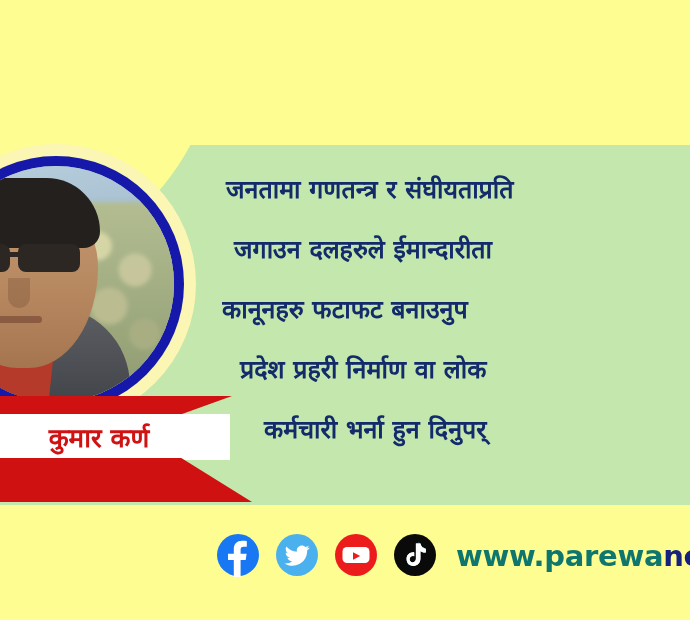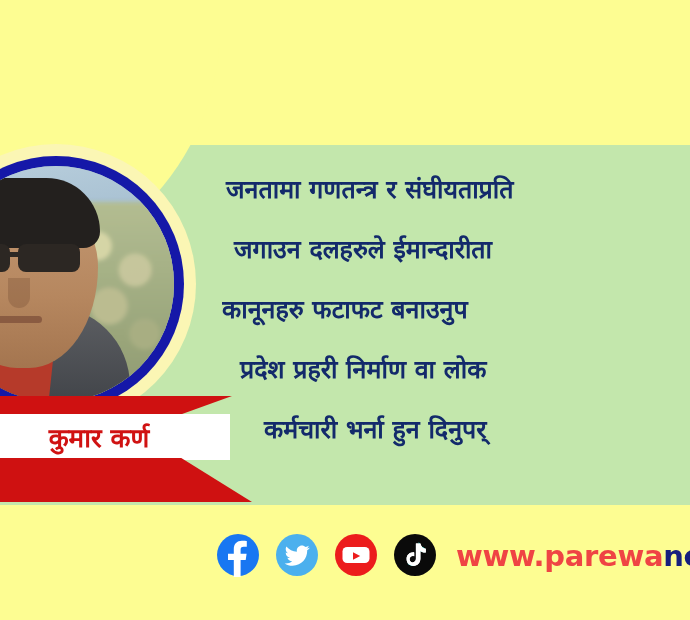--- a/index.html
+++ b/index.html
@@ -315,21 +315,21 @@
     top: 34px;
     width: 234px;
     font-family: "DejaVu Sans", sans-serif;
     font-size: 29px;
     font-weight: 700;
     letter-spacing: -0.3px;
     white-space: nowrap;
     overflow: hidden;
     line-height: 34px;
   }
-  .url .u-red  { color: #ef4444; }
+  .url .u-red  { color: #0f766e; }
   .url .u-navy { color: #16207e; }
 </style>
 </head>
 <body>
 
 <div class="canvas">
 
   <div class="bg-yellow"></div>
 
   <div class="title">विचार</div>

